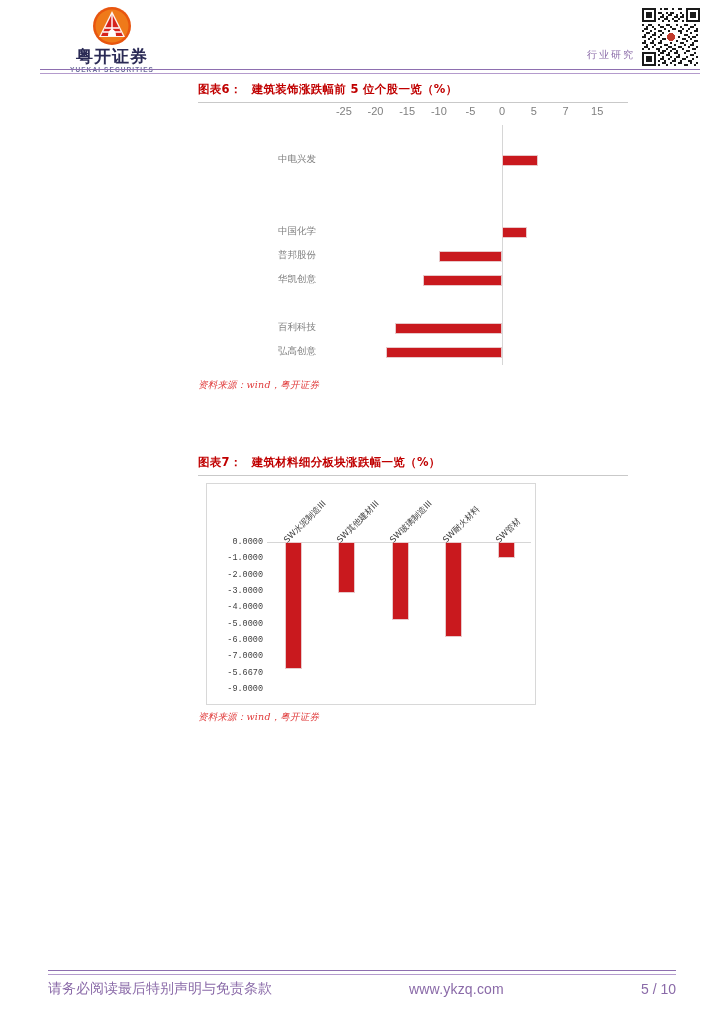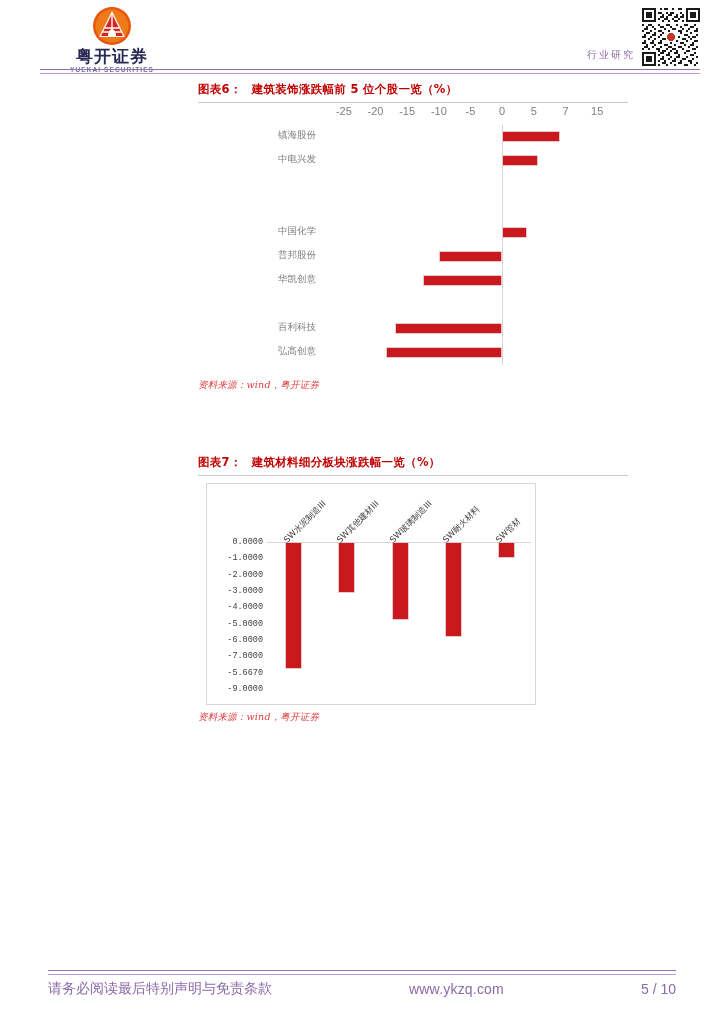--- a/index.html
+++ b/index.html
@@ -473,24 +473,20 @@
         <div class="c6-tick" style="left: 209.167px;">-15</div>
         <div class="c6-tick" style="left: 240.833px;">-10</div>
         <div class="c6-tick" style="left: 272.5px;">-5</div>
         <div class="c6-tick" style="left: 304.167px;">0</div>
         <div class="c6-tick" style="left: 335.833px;">5</div>
         <div class="c6-tick" style="left: 367.5px;">7</div>
         <div class="c6-tick" style="left: 399.167px;">15</div>
       </div>
     <div class="c6-rows" id="c6-rows">
       <div class="c6-zero" id="c6-zero" style="left: 304.167px;"></div>
-    <div class="c6-row" style="top: 0px;">
-          <div class="c6-label">镇海股份</div>
-          <div class="c6-bar" style="left: 304.167px; width: 57.6333px; background: rgb(201, 25, 30);"></div>
-        </div>
         <div class="c6-row" style="top: 24px;">
           <div class="c6-label">中电兴发</div>
           <div class="c6-bar" style="left: 304.167px; width: 36.1px; background: rgb(201, 25, 30);"></div>
         </div>
         <div class="c6-row" style="top: 96px;">
           <div class="c6-label">中国化学</div>
           <div class="c6-bar" style="left: 304.167px; width: 25.3333px; background: rgb(201, 25, 30);"></div>
         </div>
         <div class="c6-row" style="top: 120px;">
           <div class="c6-label">普邦股份</div>

